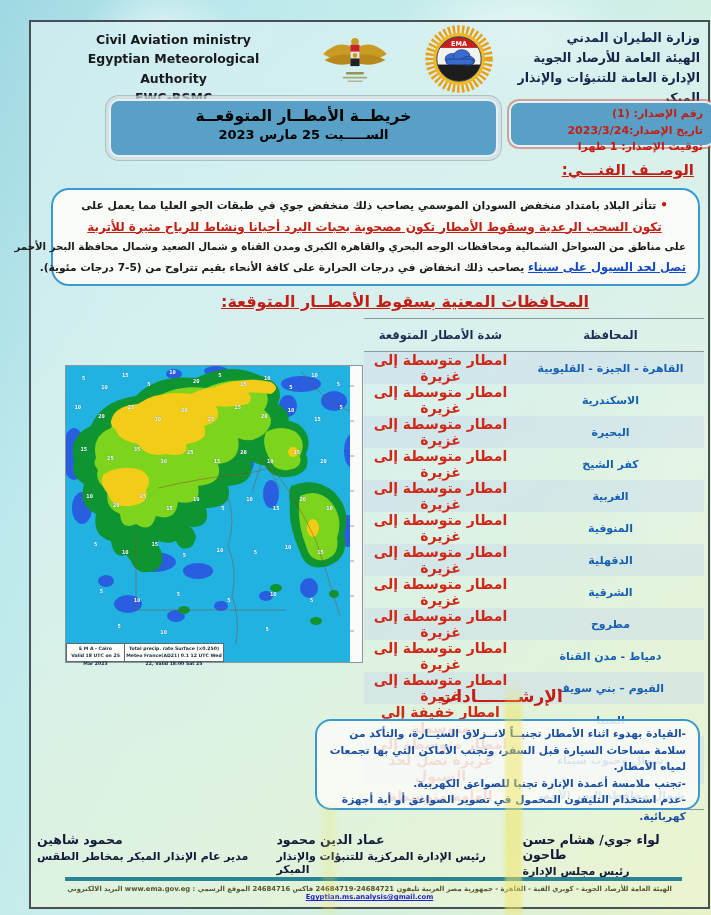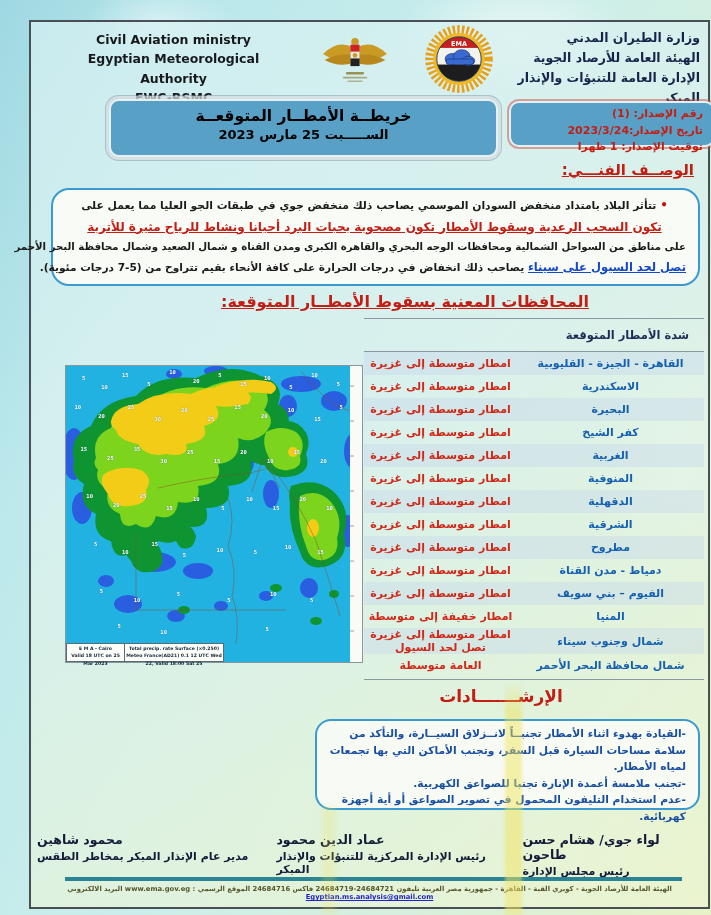--- a/index.html
+++ b/index.html
@@ -46,21 +46,21 @@
   .l2{font-size:12px;color:#c41e14;text-decoration:underline;}
   .l3{font-size:10.2px;color:#1a1a1a;text-align:right;}
   .l4{font-size:10.6px;color:#1a1a1a;}
   .blue-u{color:#1548c8;text-decoration:underline;font-size:11.5px;}
   
   .gtable{position:absolute;left:333px;top:296px;width:340px;}
   .trow{display:flex;direction:rtl;align-items:center;min-height:23px;}
   .thead{border-top:1px solid #8a98a2;border-bottom:1px solid #8a98a2;min-height:32px;}
   .cell{text-align:center;}
   .gcell{width:55%;font-size:11px;font-weight:bold;color:#1560b0;}
-  .icell{width:45%;font-size:11px;font-weight:bold;color:#d02818;}
+  .icell{width:45%;font-size:14px;font-weight:bold;color:#d02818;}
   .thead .gcell,.thead .icell{color:#1b2d55;font-size:11.5px;}
   .trow.alt{background:rgba(200,218,234,.45);}
   .tfoot-line{border-bottom:1px solid #8a98a2;height:2px;}
   
   .map{position:absolute;left:34px;top:343px;width:296px;height:296px;border:1px solid #88979e;background:#22b2e2;direction:ltr;}
   .map svg{position:absolute;inset:0;}
   .map-labels{position:absolute;inset:0;}
   .mlabel{position:absolute;font-size:5.5px;font-weight:bold;color:#fff;transform:translate(-50%,-50%);
           font-family:"DejaVu Sans Mono",monospace;text-shadow:0 0 1px rgba(0,60,100,.7);}
   .map-caption{position:absolute;left:0;bottom:0;width:158px;height:19px;background:#fdfdfa;border:1px solid #5a6a72;
@@ -161,20 +161,21 @@
     <div class="descbox">
       <p class="dl l1"><span class="bullet">•</span> <span>تتأثر البلاد بامتداد منخفض السودان الموسمي يصاحب ذلك منخفض جوي في طبقات الجو العليا مما يعمل على</span></p>
       <p class="dl l2">تكون السحب الرعدية وسقوط الأمطار تكون مصحوبة بحبات البرد أحيانا ونشاط للرياح مثيرة للأتربة</p>
       <p class="dl l3">على مناطق من السواحل الشمالية ومحافظات الوجه البحري والقاهرة الكبرى ومدن القناة و شمال الصعيد وشمال محافظة البحر الأحمر</p>
       <p class="dl l4"><span class="blue-u">تصل لحد السيول على سيناء</span> <span>يصاحب ذلك انخفاض في درجات الحرارة على كافة الأنحاء بقيم تتراوح من (5-7 درجات مئوية).</span></p>
     </div>
 
     <div class="sec-head gov-head">المحافظات المعنية بسقوط الأمطــار المتوقعة:</div>
     <div class="gtable">
       <div class="trow thead">
+        <div class="cell gcell">المحافظة</div>
         <div class="cell icell">شدة الأمطار المتوقعة</div>
       </div>
       <div>
           <div class="trow alt">
             <div class="cell gcell">القاهرة - الجيزة - القليوبية</div>
             <div class="cell icell">امطار متوسطة إلى غزيرة</div>
           </div>
           <div class="trow">
             <div class="cell gcell">الاسكندرية</div>
             <div class="cell icell">امطار متوسطة إلى غزيرة</div>

